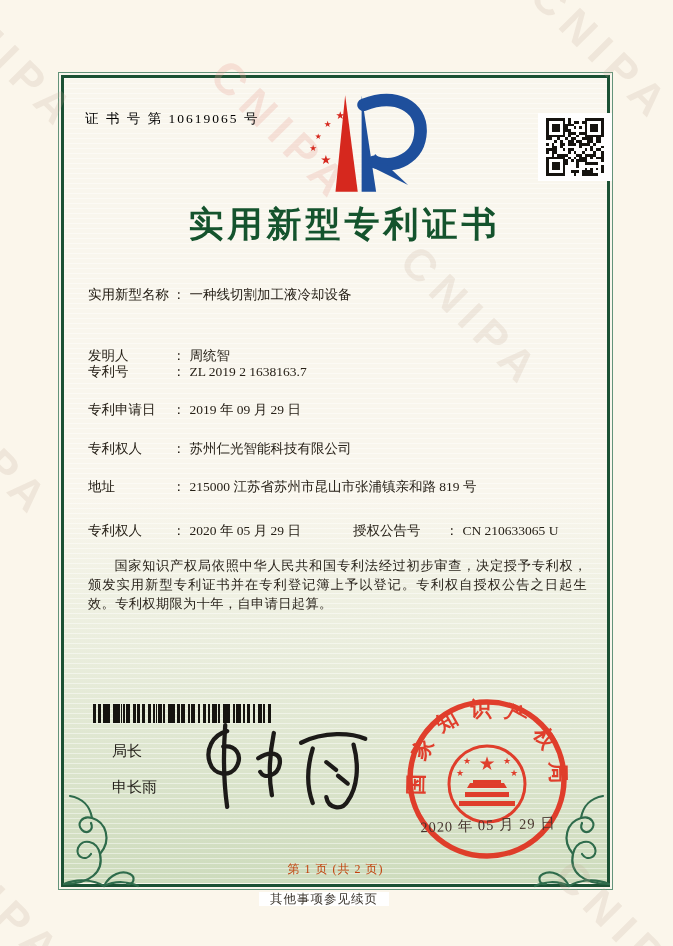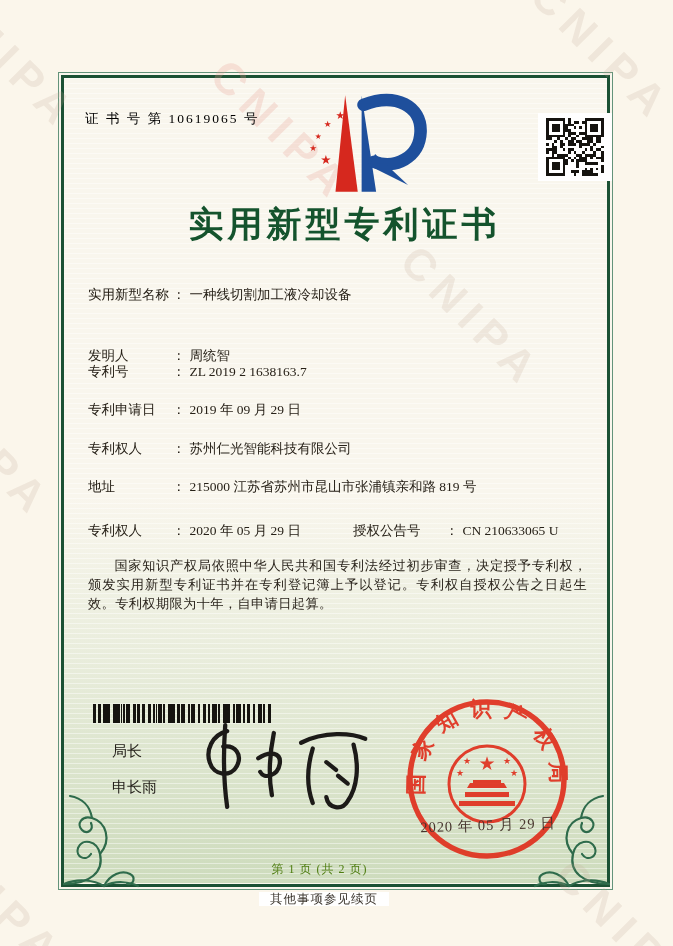--- a/index.html
+++ b/index.html
@@ -51,21 +51,21 @@
       repeating-linear-gradient(90deg,#15130f 0 1px,rgba(0,0,0,0) 1px 7px),
       repeating-linear-gradient(90deg,#15130f 0 3px,rgba(0,0,0,0) 3px 11px);}
   .sig-title{left:112px;top:742px;z-index:5;font-size:15px;color:#201c17;}
   .sig-name{left:112px;top:778px;z-index:5;font-size:15px;color:#201c17;}
   .sig-svg{left:198px;top:722px;z-index:5;}
 
   .seal{left:397px;top:692px;z-index:6;}
   .seal-date{left:398px;top:816px;width:180px;text-align:center;z-index:7;font-size:14.5px;
              letter-spacing:1px;color:#46352d;transform:rotate(-2deg);}
 
-  .pageno{left:42px;top:861px;width:555px;text-align:center;z-index:7;font-size:12px;letter-spacing:1px;color:#4d7c0f;}
+  .pageno{left:58px;top:861px;width:555px;text-align:center;z-index:7;font-size:12px;letter-spacing:1px;color:#c2410c;}
   .footnote{left:259px;top:892px;width:130px;height:14px;background:#fff;z-index:5;
             display:flex;align-items:center;justify-content:center;font-size:12.5px;letter-spacing:1px;color:#3a342c;text-align:right;}
 
   .flourish{z-index:3;} .fl-left{left:60px;top:792px;} .fl-right{left:513px;top:792px;transform:scaleX(-1);}
 </style>
 </head>
 <body>
 
 <div class="abs frame-outer">
   <div class="frame-inner"></div>

